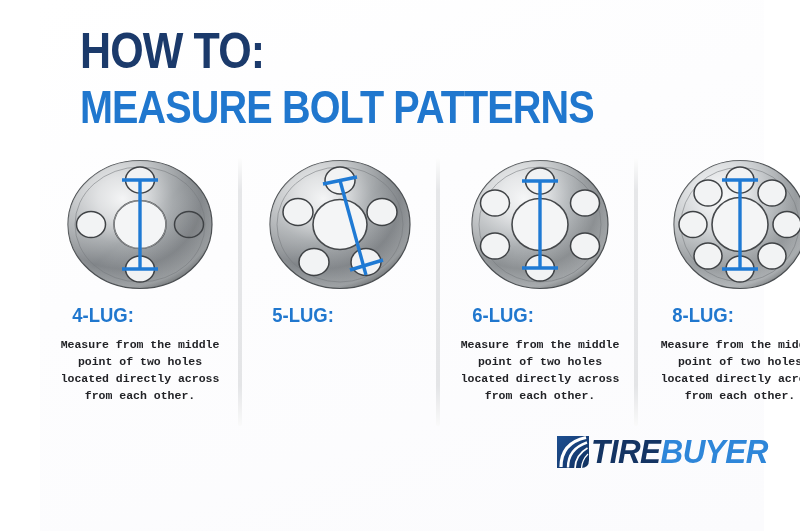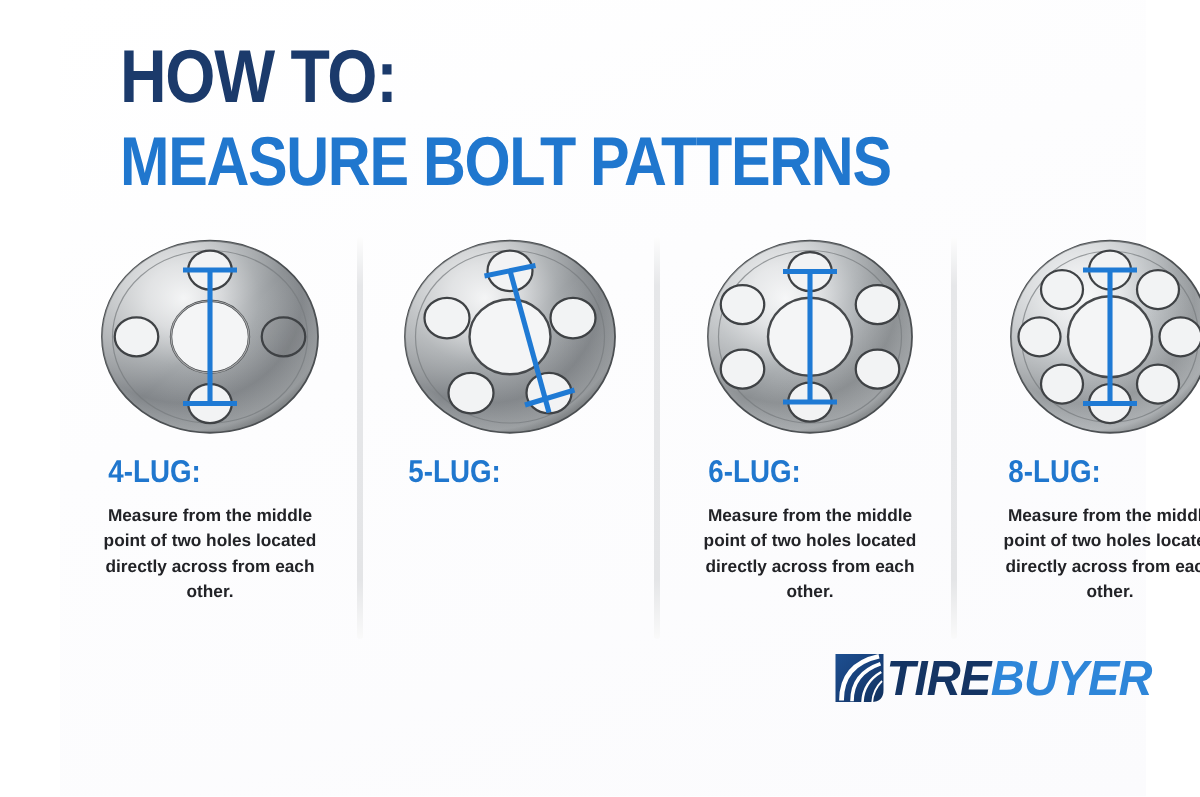--- a/index.html
+++ b/index.html
@@ -100,21 +100,21 @@
     font-weight: bold;
     font-size: 21px;
     color: #2077ce;
     letter-spacing: 0px;
     transform: scaleX(0.88);
     margin-top: 12px;
     align-self: flex-start;
     margin-left: 28px;
   }
   .lug-desc {
-    font-family: Liberation Sans, sans-serif;
+    font-family: Liberation Mono, monospace;
     font-size: 11.5px;
     line-height: 17px;
     color: #222327;
     text-align: center;
     width: 165px;
     margin-top: 9px;
     font-weight: 600;
   }
 
   

